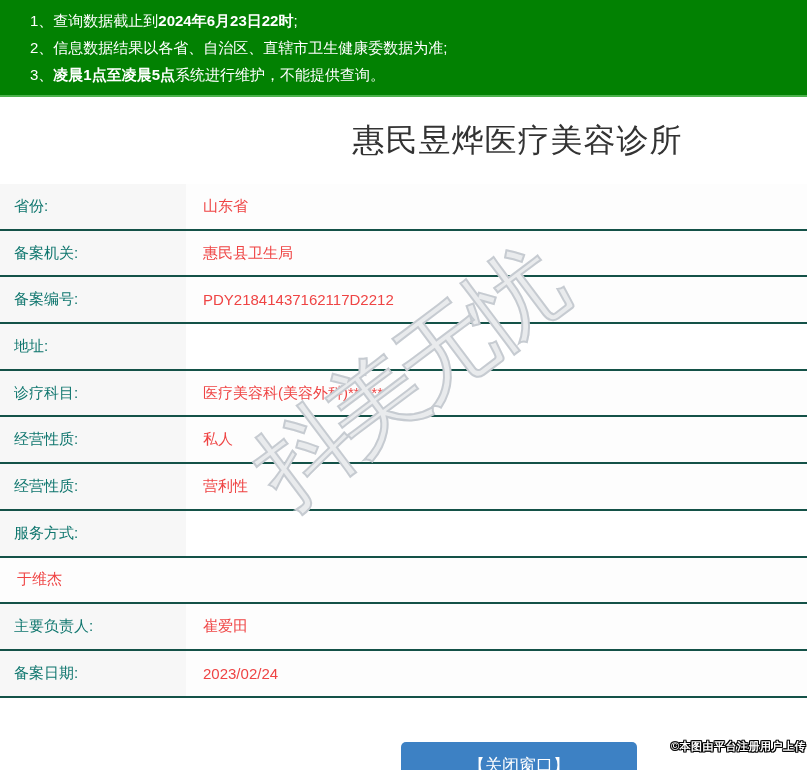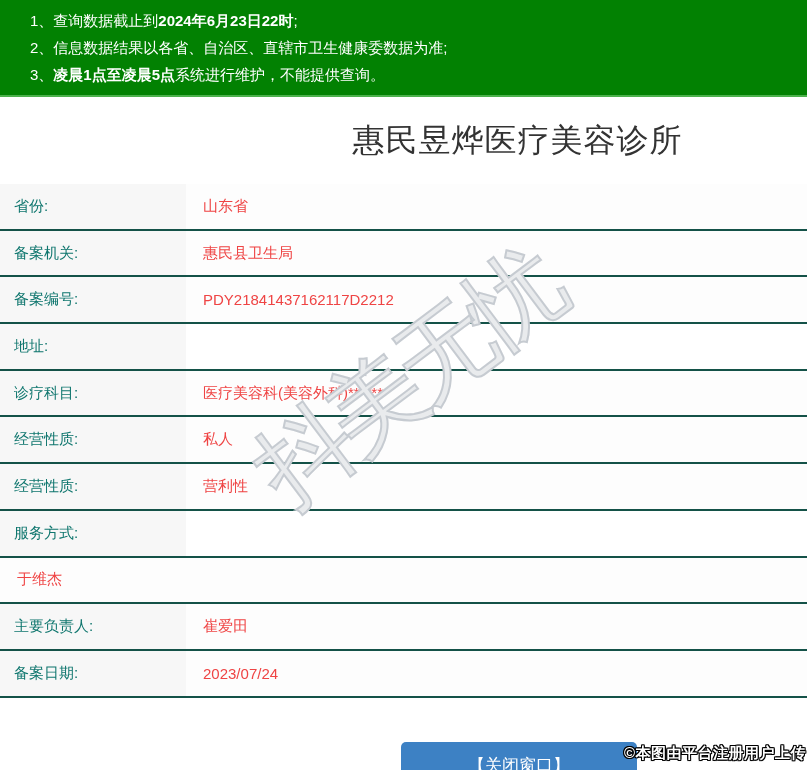--- a/index.html
+++ b/index.html
@@ -101,22 +101,22 @@
     vertical-align:top;
     line-height:22px;
     cursor:pointer;
     z-index:6;
   }
 
   
   .attribution {
     position:absolute;
     right:1px;
-    bottom:7px;
-    font-size:15px;
+    bottom:16px;
+    font-size:11px;
     font-weight:bold;
     color:#fff;
     letter-spacing:0.5px;
     text-shadow:
       -1px -1px 0 #000, 1px -1px 0 #000,
       -1px  1px 0 #000, 1px  1px 0 #000,
        0   -1px 0 #000, 0    1px 0 #000,
       -1px  0   0 #000, 1px  0   0 #000;
     z-index:7;
     white-space:nowrap;
@@ -174,21 +174,21 @@
     </div>
     <div class="row">
       <div class="cell-value">于维杰</div>
     </div>
     <div class="row">
       <div class="cell-label">主要负责人:</div>
       <div class="cell-value">崔爱田</div>
     </div>
     <div class="row">
       <div class="cell-label">备案日期:</div>
-      <div class="cell-value">2023/07/24</div>
+      <div class="cell-value">2023/02/24</div>
     </div>
   </div>
 
 <div class="watermark">抖美无忧</div>
 
 <button class="close-button">【关闭窗口】</button>
 
 <div class="attribution">©本图由平台注册用户上传</div>
 
 </body></html>

